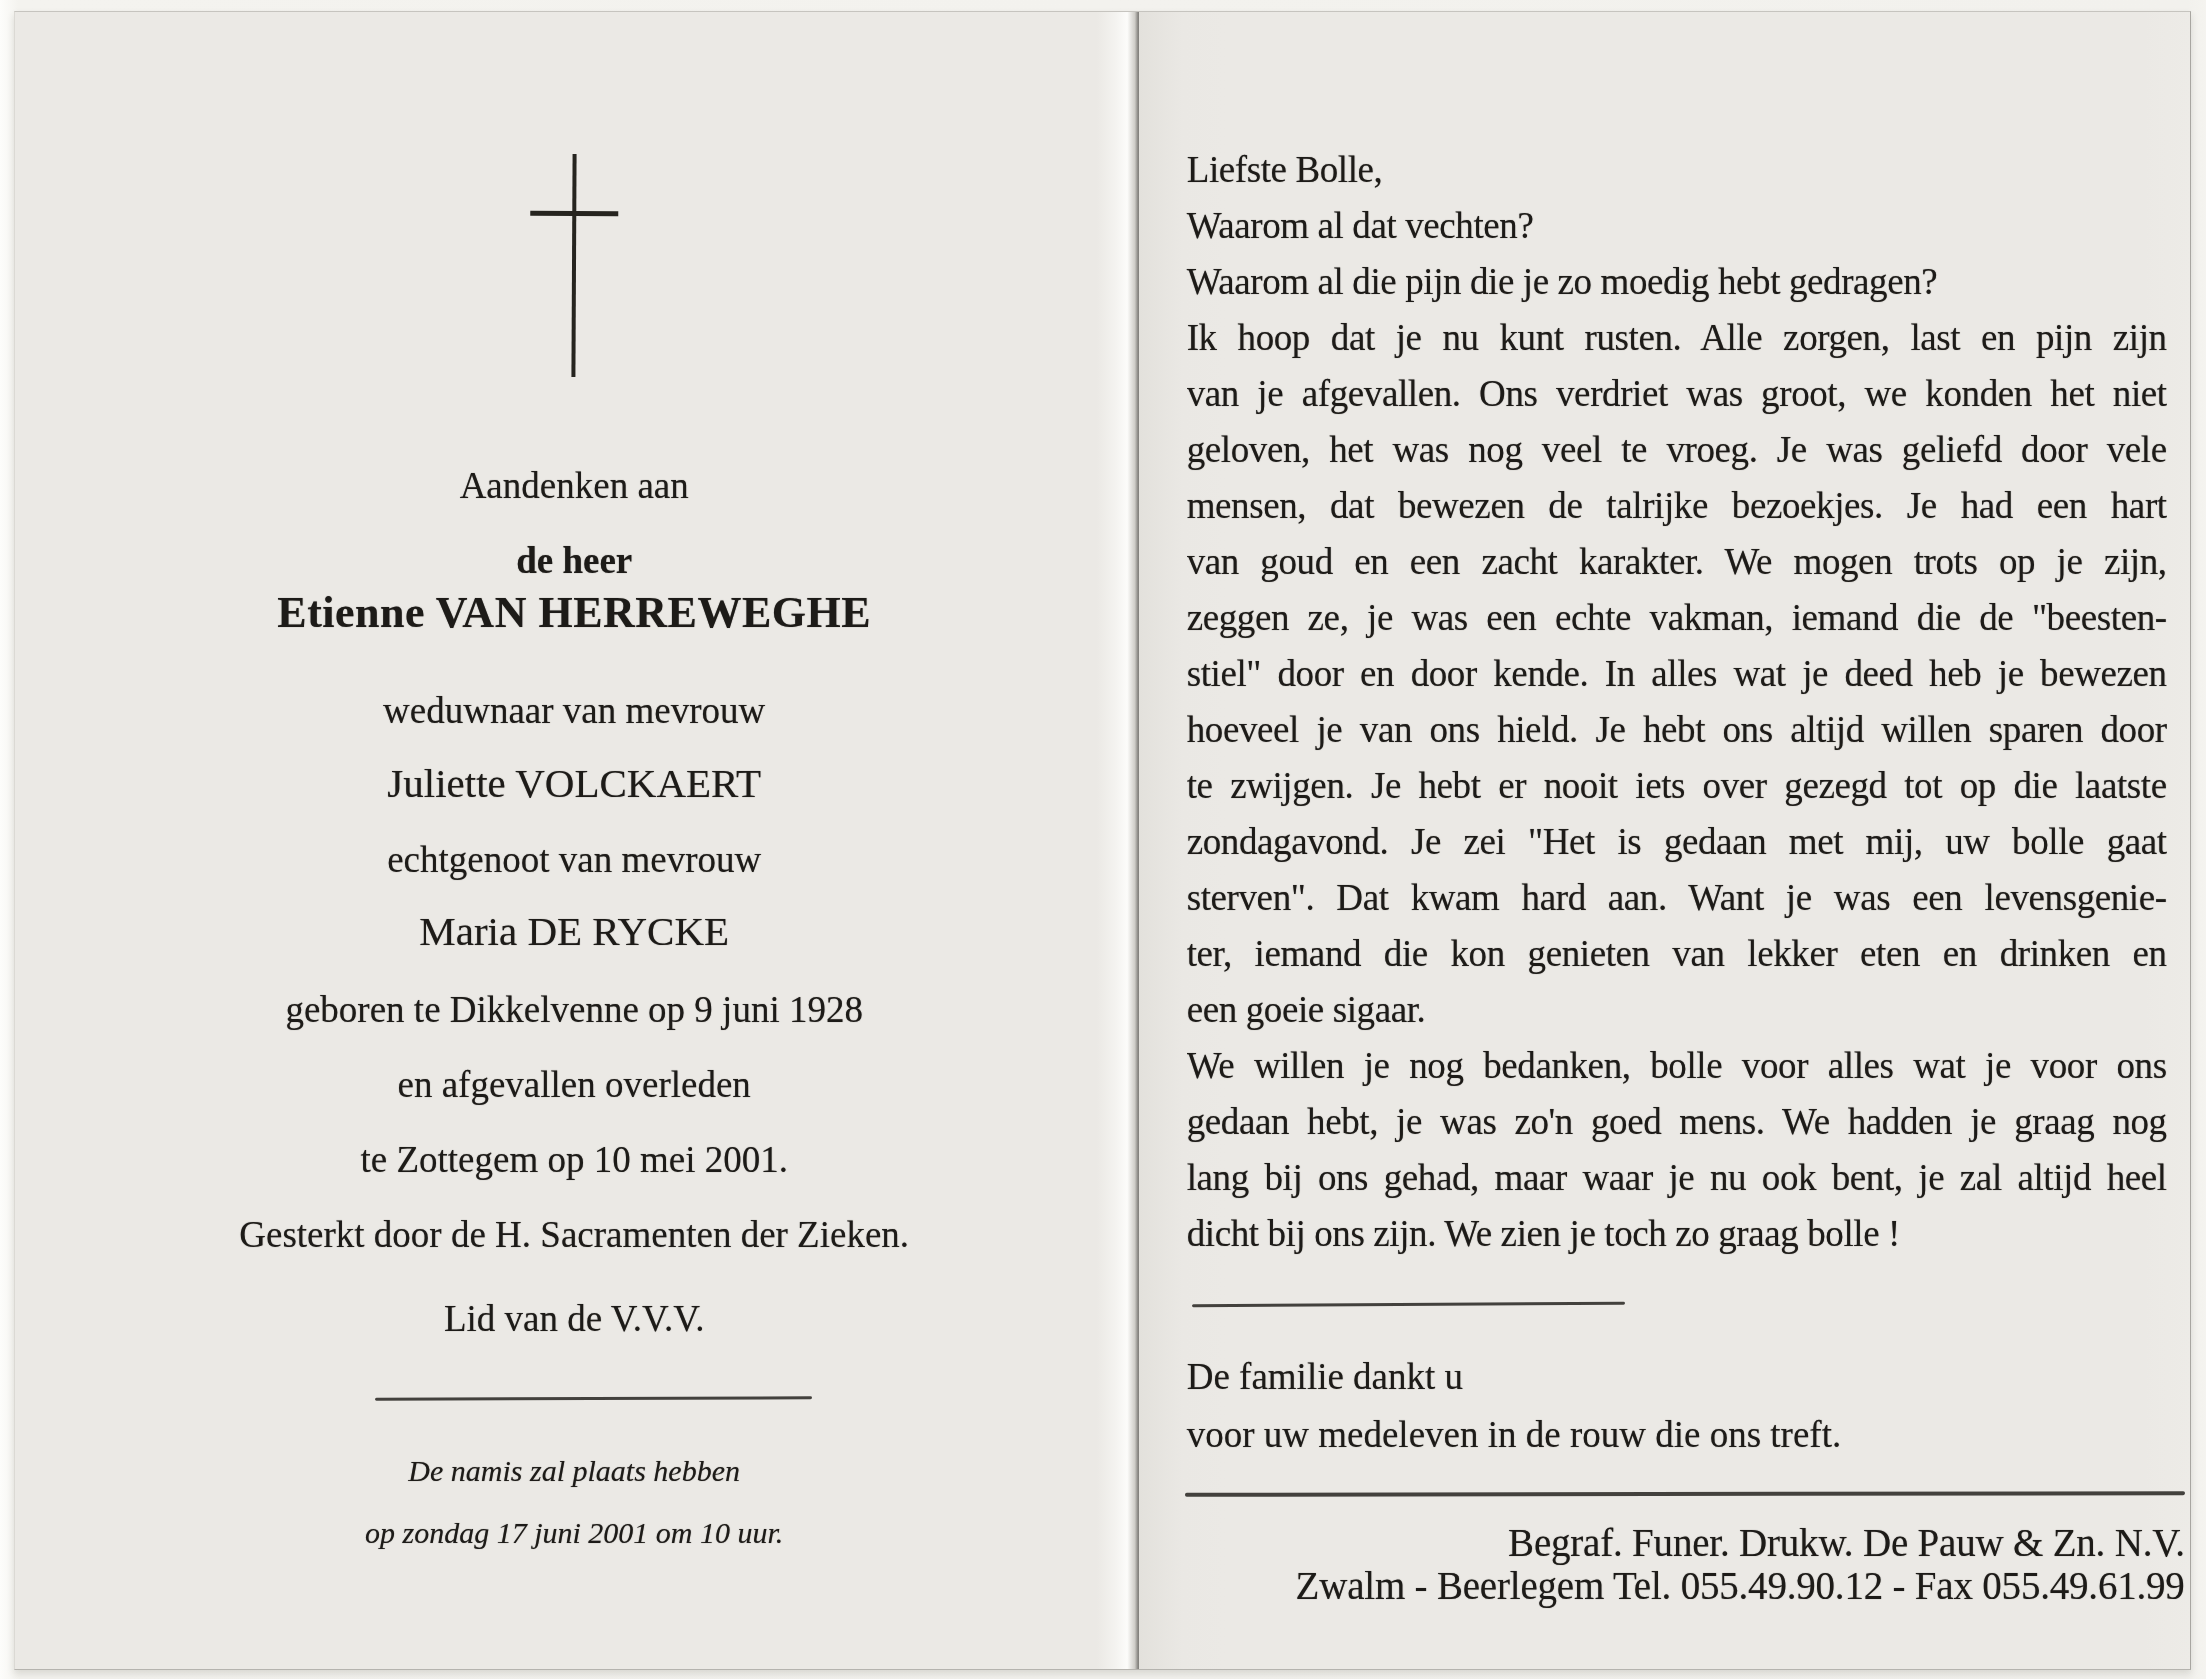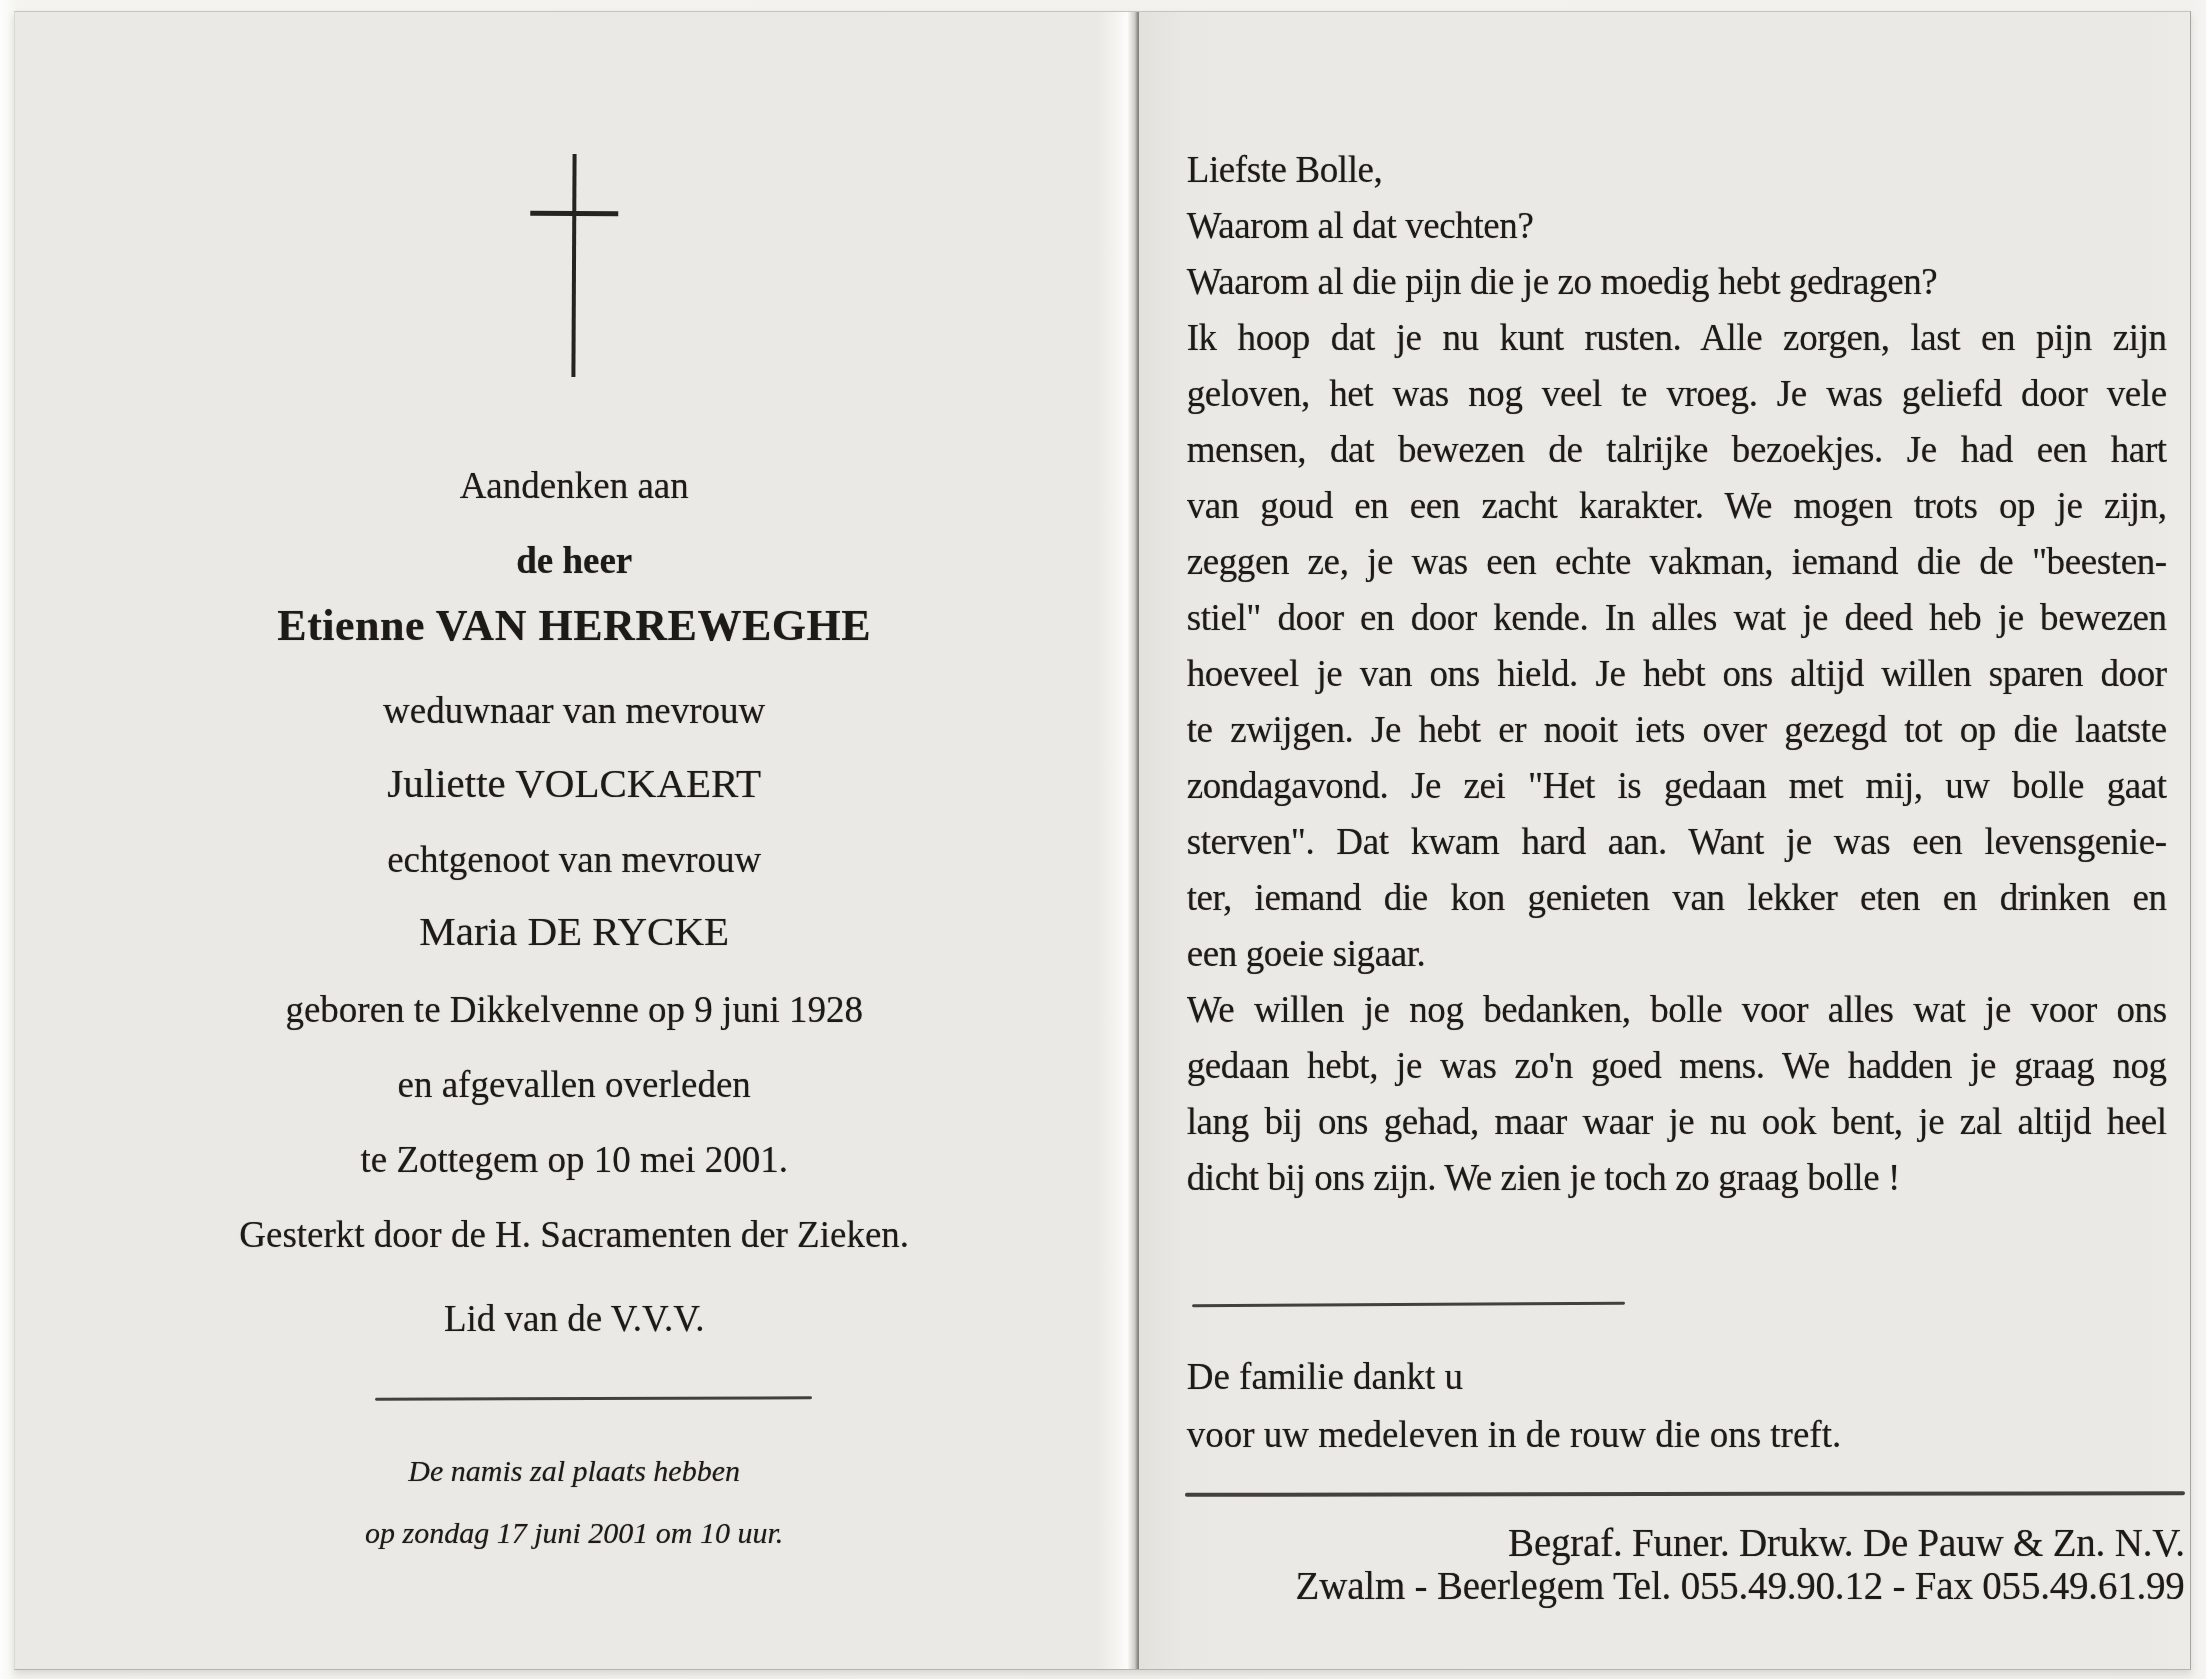--- a/index.html
+++ b/index.html
@@ -76,21 +76,21 @@
 <div class="card">
 
   <section class="page-left">
     <div class="cross">
       <span class="v"></span>
       <span class="h"></span>
     </div>
 
     <div class="ln ink" style="top:448px">Aandenken aan</div>
     <div class="ln ink b" style="top:523px">de heer</div>
-    <div class="ln ink b name" style="top:585px">Etienne VAN HERREWEGHE</div>
+    <div class="ln ink b name" style="top:572px">Etienne VAN HERREWEGHE</div>
     <div class="ln ink" style="top:673px">weduwnaar van mevrouw</div>
     <div class="ln ink wife" style="top:746px">Juliette VOLCKAERT</div>
     <div class="ln ink" style="top:822px">echtgenoot van mevrouw</div>
     <div class="ln ink wife" style="top:894px">Maria DE RYCKE</div>
     <div class="ln ink" style="top:972px">geboren te Dikkelvenne op 9 juni 1928</div>
     <div class="ln ink" style="top:1047px">en afgevallen overleden</div>
     <div class="ln ink" style="top:1122px">te Zottegem op 10 mei 2001.</div>
     <div class="ln ink" style="top:1197px">Gesterkt door de H. Sacramenten der Zieken.</div>
     <div class="ln ink" style="top:1281px">Lid van de V.V.V.</div>
 
@@ -102,20 +102,21 @@
 
   <div class="fold"></div>
 
   <section class="page-right">
 
     <div class="letter ink">
       <div>Liefste Bolle,</div>
       <div>Waarom al dat vechten?</div>
       <div>Waarom al die pijn die je zo moedig hebt gedragen?</div>
       <div class="j">Ik hoop dat je nu kunt rusten. Alle zorgen, last en pijn zijn</div>
+      <div class="j">van je afgevallen. Ons verdriet was groot, we konden het niet</div>
       <div class="j">geloven, het was nog veel te vroeg. Je was geliefd door vele</div>
       <div class="j">mensen, dat bewezen de talrijke bezoekjes. Je had een hart</div>
       <div class="j">van goud en een zacht karakter. We mogen trots op je zijn,</div>
       <div class="j">zeggen ze, je was een echte vakman, iemand die de "beesten-</div>
       <div class="j">stiel" door en door kende. In alles wat je deed heb je bewezen</div>
       <div class="j">hoeveel je van ons hield. Je hebt ons altijd willen sparen door</div>
       <div class="j">te zwijgen. Je hebt er nooit iets over gezegd tot op die laatste</div>
       <div class="j">zondagavond. Je zei "Het is gedaan met mij, uw bolle gaat</div>
       <div class="j">sterven". Dat kwam hard aan. Want je was een levensgenie-</div>
       <div class="j">ter, iemand die kon genieten van lekker eten en drinken en</div>

